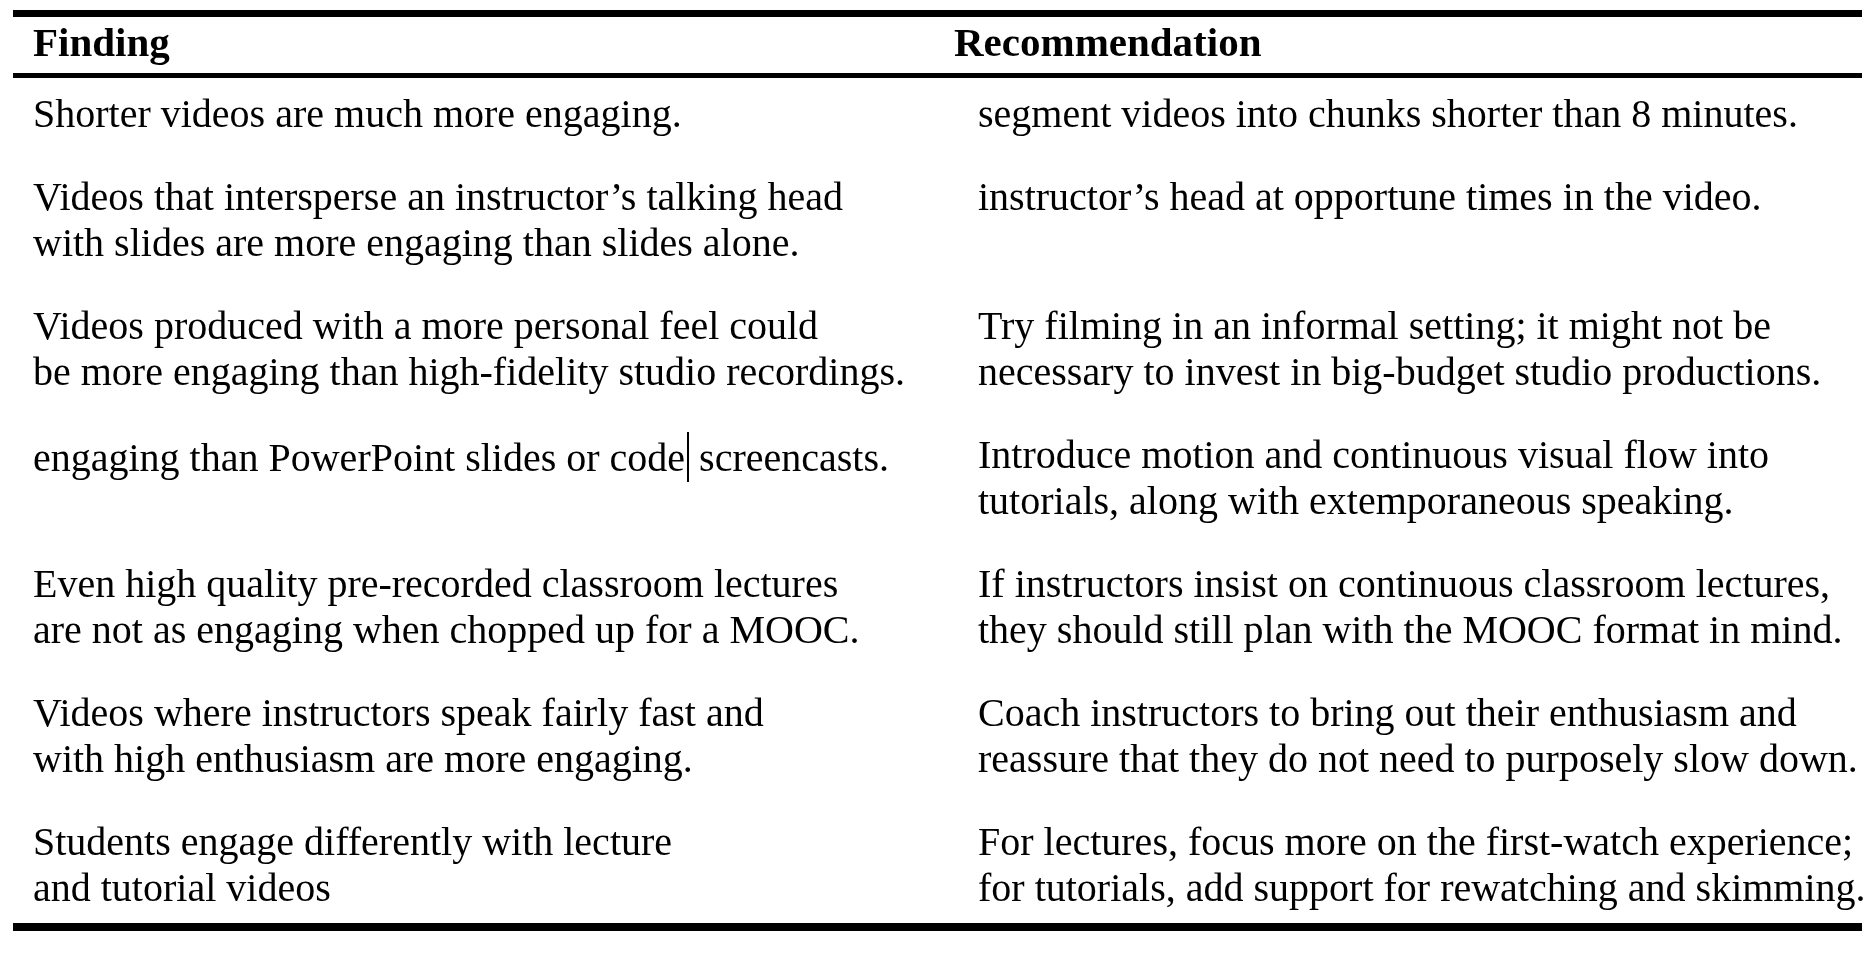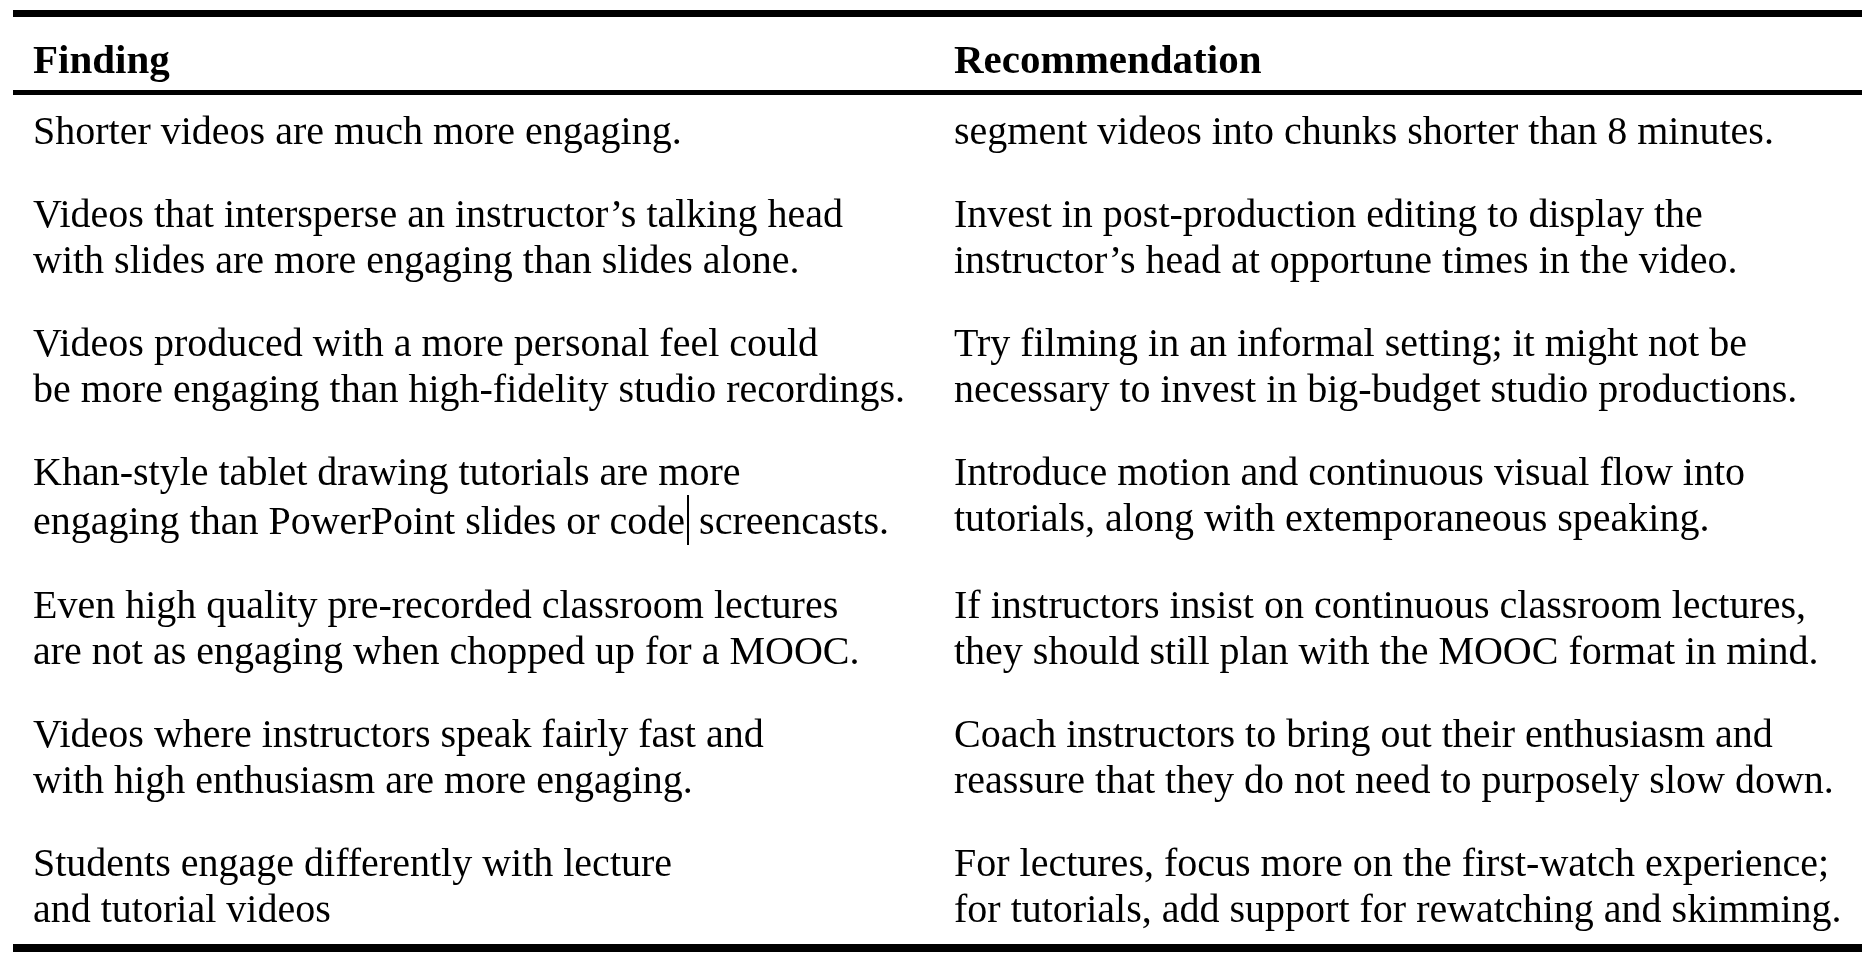--- a/index.html
+++ b/index.html
@@ -13,37 +13,38 @@
     color: #000000;
   }
   .paper-table {
     margin: 10px 12px 0 13px;
   }
   .thead {
     display: grid;
     grid-template-columns: 921px 1fr;
     border-top: 7px solid #000000;
     border-bottom: 5px solid #000000;
-    padding: 19px 0 8px 0;
+    padding: 2px 0 8px 0;
   }
   .th {
     font-weight: bold;
     font-size: 41px;
     line-height: 46px;
     padding-left: 20px;
     white-space: nowrap;
   }
   .tbody {
     border-bottom: 8px solid #000000;
     padding-top: 13px;
   }
   .trow {
     display: grid;
     grid-template-columns: 921px 1fr;
     margin-bottom: 37px;
+    gap: 24px;
   }
   .trow:last-child {
     margin-bottom: 12px;
   }
   .td {
     padding-left: 20px;
     font-size: 40px;
     line-height: 46px;
   }
   .line {
@@ -74,37 +75,35 @@
         <div class="td">
           <div class="line">segment videos into chunks shorter than 8 minutes.</div>
         </div>
       </div>
       <div class="trow">
         <div class="td">
           <div class="line">Videos that intersperse an instructor’s talking head</div>
           <div class="line">with slides are more engaging than slides alone.</div>
         </div>
         <div class="td">
-          <div class="line">Invest in post-production editing to display the</div>
           <div class="line">instructor’s head at opportune times in the video.</div>
         </div>
       </div>
       <div class="trow">
         <div class="td">
           <div class="line">Videos produced with a more personal feel could</div>
           <div class="line">be more engaging than high-fidelity studio recordings.</div>
         </div>
         <div class="td">
           <div class="line">Try filming in an informal setting; it might not be</div>
           <div class="line">necessary to invest in big-budget studio productions.</div>
         </div>
       </div>
       <div class="trow">
         <div class="td">
-          <div class="line">Khan-style tablet drawing tutorials are more</div>
           <div class="line"><span>engaging than PowerPoint slides or code</span><span class="caret"></span><span> screencasts.</span></div>
         </div>
         <div class="td">
           <div class="line">Introduce motion and continuous visual flow into</div>
           <div class="line">tutorials, along with extemporaneous speaking.</div>
         </div>
       </div>
       <div class="trow">
         <div class="td">
           <div class="line">Even high quality pre-recorded classroom lectures</div>

